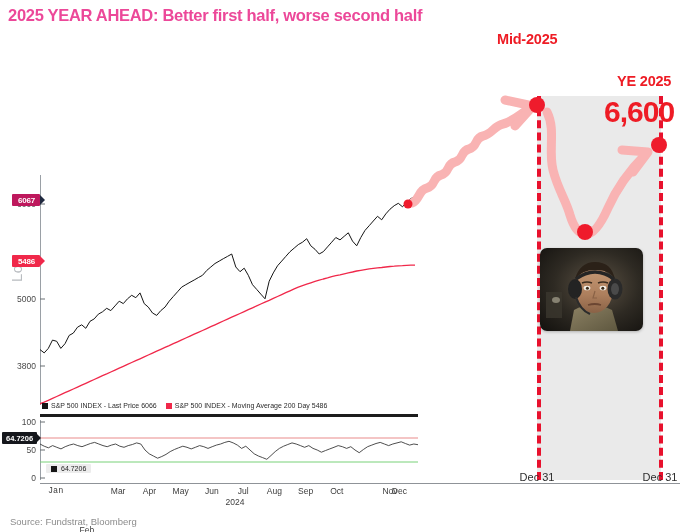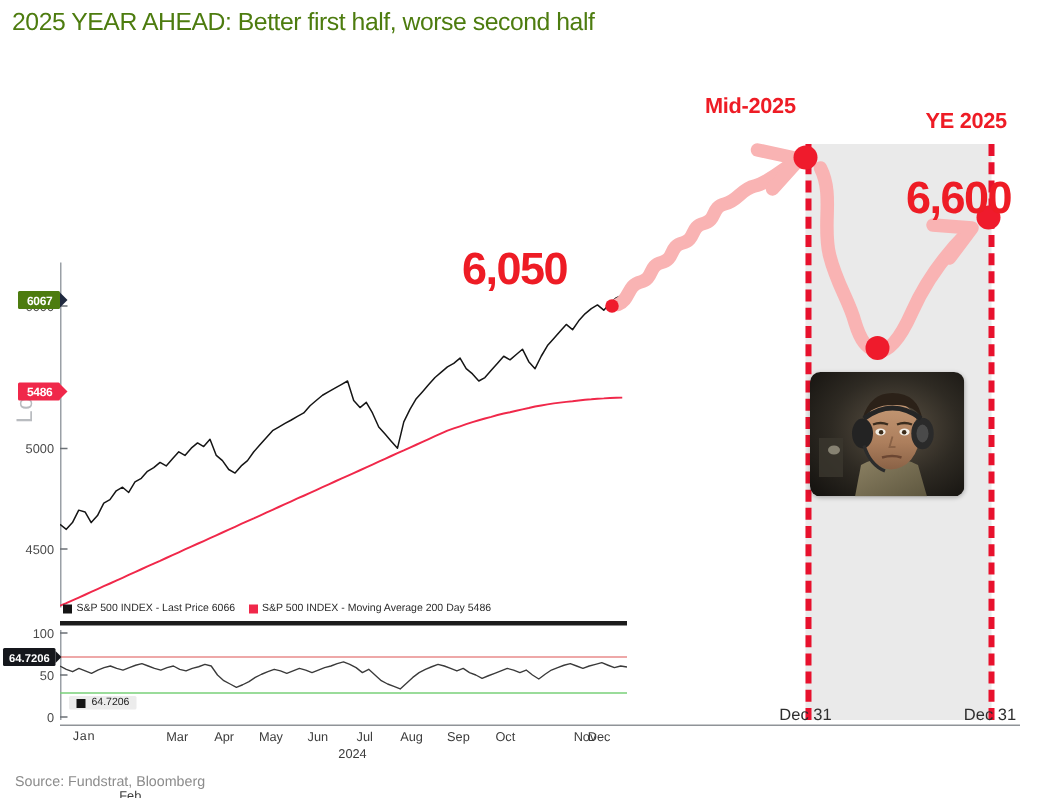--- a/index.html
+++ b/index.html
@@ -5,21 +5,21 @@
   html,body{margin:0;padding:0;}
   body{
     width:700px;height:532px;background:#ffffff;overflow:hidden;
     font-family:"Liberation Sans", sans-serif;position:relative;
   }
   #root{position:absolute;inset:0;}
 
   
   .title{
     position:absolute;left:8px;top:6px;
-    font-size:16.5px;font-weight:normal;color:#4d7c0f;
+    font-size:16.5px;font-weight:bold;color:#ec4899;
     letter-spacing:-0.3px;white-space:nowrap;
   }
 
   
   .bbg{position:absolute;left:0px;top:170px;width:420px;height:330px;}
 
   .plot-frame{position:absolute;left:40px;top:5px;width:375px;height:230px;}
   .axis-v{position:absolute;left:40px;top:5px;width:1px;height:230px;background:#9aa0a6;}
 
   .ytick{
@@ -38,21 +38,21 @@
   .pricetag{
     position:absolute;transform:translateY(-50%);
     font-size:8px;font-weight:bold;color:#ffffff;
     padding:1.5px 5px 1.5px 6px;white-space:nowrap;
     border-radius:1px;letter-spacing:-0.2px;
   }
   .pricetag::after{
     content:"";position:absolute;right:-5px;top:50%;transform:translateY(-50%);
     border-top:5px solid transparent;border-bottom:5px solid transparent;
   }
-  .tag-dark{background:#4d7c0f;left:12px;}
+  .tag-dark{background:#be185d;left:12px;}
   .tag-dark::after{border-left:5px solid #20293f;}
   .tag-red{background:#f0284a;left:12px;}
   .tag-red::after{border-left:5px solid #f0284a;}
 
   
   .legend{
     position:absolute;left:42px;top:232px;
     display:flex;align-items:center;gap:9px;
     font-size:7px;color:#2b2b2b;white-space:nowrap;
   }
@@ -142,21 +142,21 @@
 
   <div class="title">2025 YEAR AHEAD: Better first half, worse second half</div>
 
   <div class="bbg">
 
     <div class="axis-v"></div>
 
     <div style="position:absolute;left:0;top:0;width:40px;height:235px;">
       <div class="ytick" style="top:34px;">6000</div>
       <div class="ytick" style="top:129px;">5000</div>
-      <div class="ytick" style="top:196px;">4500</div>
+      <div class="ytick" style="top:196px;">3800</div>
     </div>
     <div class="ytickmark" style="left:40px;top:34px;"></div>
     <div class="ytickmark" style="left:40px;top:129px;"></div>
     <div class="ytickmark" style="left:40px;top:196px;"></div>
 
     <div class="logtag">Log</div>
 
     <div class="pricetag tag-dark" style="top:30px;">6067</div>
     <div class="pricetag tag-red" style="top:91px;">5486</div>
 
@@ -235,24 +235,23 @@
              C574,228 578,232 584,234 C592,236 600,226 608,208
              C616,190 628,172 645,155" stroke="#f9b3b3" stroke-width="9" fill="none" stroke-linecap="round"></path>
     <path d="M622,150 L648,152 L633,172" stroke="#f9b3b3" stroke-width="9" fill="none" stroke-linecap="round" stroke-linejoin="round"></path>
   </svg>
 
   <div class="dot small" style="left:408px;top:204px;"></div>
   <div class="dot" style="left:537px;top:105px;"></div>
   <div class="dot" style="left:585px;top:232px;"></div>
   <div class="dot" style="left:659px;top:145px;"></div>
 
-  <div class="lbl lbl-big" style="left:308px;top:163px;">6,050</div>
-  <div class="lbl lbl-small" style="left:470px;top:31px;margin-top:32px;">Mid-2025</div>
+  <div class="lbl lbl-small" style="left:497px;top:31px;">Mid-2025</div>
   <div class="lbl lbl-small" style="left:617px;top:73px;">YE 2025</div>
-  <div class="lbl lbl-big" style="left:604px;top:95px;margin-top:21px;">6,600</div>
+  <div class="lbl lbl-big" style="left:604px;top:95px;">6,600</div>
 
   <div class="thumb">
     <svg viewBox="0 0 103 83" preserveAspectRatio="none">
       <defs>
         <radialGradient id="bgGrad" cx="55%" cy="45%" r="75%">
           <stop offset="0%" stop-color="#5c5244"></stop>
           <stop offset="55%" stop-color="#2e2a23"></stop>
           <stop offset="100%" stop-color="#14120f"></stop>
         </radialGradient>
         <linearGradient id="skin" x1="0" y1="0" x2="0" y2="1">

